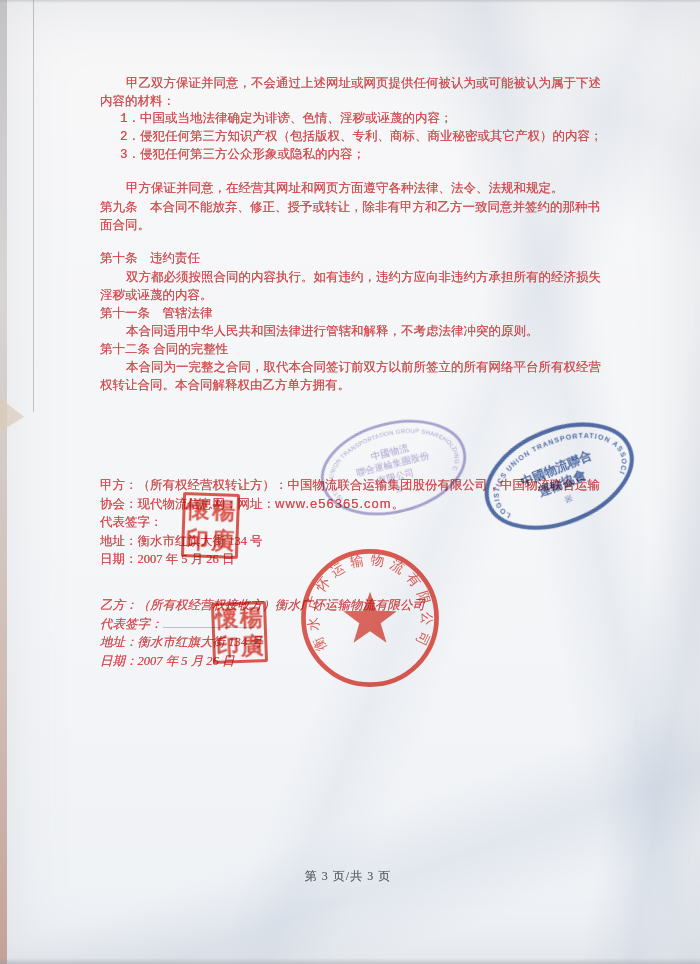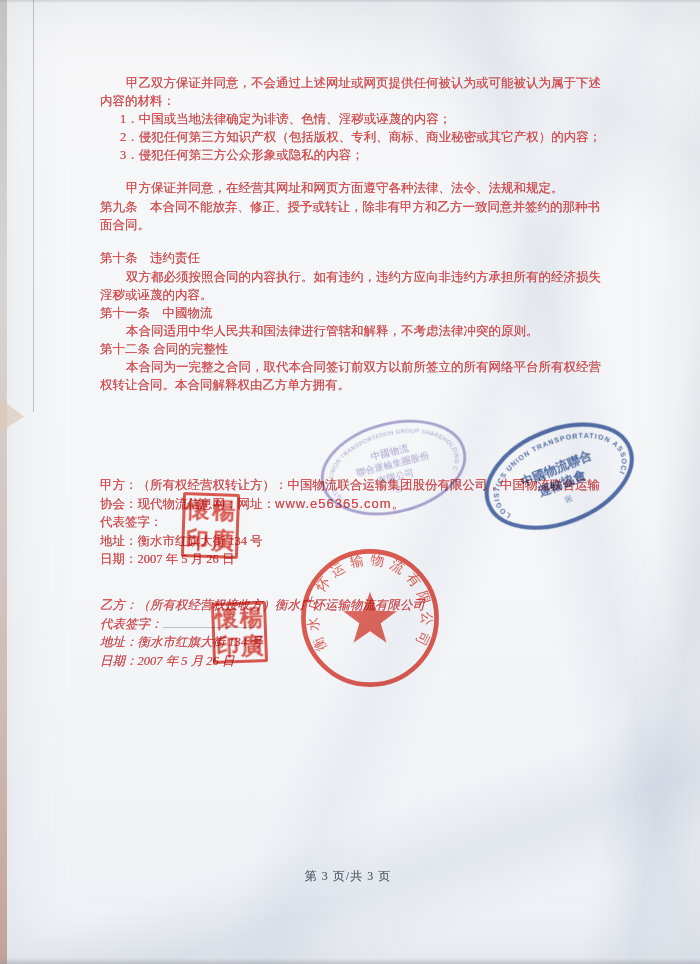--- a/index.html
+++ b/index.html
@@ -22,21 +22,21 @@
   .edge-bottom{position:absolute;left:0;bottom:0;width:700px;height:6px;
     background:linear-gradient(0deg,rgba(150,152,160,.45),transparent);}
   .fold-line{position:absolute;left:33px;top:0;width:1px;height:412px;background:rgba(108,113,122,.38);}
   .tear-mark{position:absolute;left:0;top:398px;width:24px;height:34px;background:#dbcbb8;opacity:.7;
     clip-path:polygon(0 0,100% 55%,0 100%);}
 
   .txt{color:#ef4444;text-shadow:0 0 .6px rgba(69,76,89,.7);}
   .body-text{position:absolute;left:100px;top:74px;width:512px;font-size:12.5px;line-height:18px;}
   .ln{white-space:pre;}
   .ind2{padding-left:26px;}
-  .indL{padding-left:20px;}
+  .indL{padding-left:20px;font-family:Liberation Mono, monospace;}
   .mt16{margin-top:16px;font-family:Liberation Mono, monospace;}
 
   .party{position:absolute;left:100px;width:512px;font-size:12.5px;line-height:18.5px;}
   .party-a{top:456px;margin-top:20px;}
   .party-b{top:596px;font-style:italic;}
   .url{font-family:Liberation Sans, sans-serif;font-size:13px;letter-spacing:1px;}
   .sigline{display:inline-block;width:92px;border-bottom:1px solid rgba(90,95,105,.35);height:12px;vertical-align:baseline;}
 
   .footer{position:absolute;left:0;top:868px;width:696px;text-align:center;
     font-size:12px;letter-spacing:1px;color:#5a5f6a;text-shadow:0 0 .5px rgba(90,95,106,.6);}
@@ -71,21 +71,21 @@
   <div class="ln">内容的材料：</div>
   <div class="ln indL">1．中国或当地法律确定为诽谤、色情、淫秽或诬蔑的内容；</div>
   <div class="ln indL">2．侵犯任何第三方知识产权（包括版权、专利、商标、商业秘密或其它产权）的内容；</div>
   <div class="ln indL">3．侵犯任何第三方公众形象或隐私的内容；</div>
   <div class="ln ind2 mt16">甲方保证并同意，在经营其网址和网页方面遵守各种法律、法令、法规和规定。</div>
   <div class="ln">第九条　本合同不能放弃、修正、授予或转让，除非有甲方和乙方一致同意并签约的那种书</div>
   <div class="ln">面合同。</div>
   <div class="ln mt16">第十条　违约责任</div>
   <div class="ln ind2">双方都必须按照合同的内容执行。如有违约，违约方应向非违约方承担所有的经济损失</div>
   <div class="ln">淫秽或诬蔑的内容。</div>
-  <div class="ln">第十一条　中國物流</div>
+  <div class="ln">第十一条　管辖法律</div>
   <div class="ln ind2">本合同适用中华人民共和国法律进行管辖和解释，不考虑法律冲突的原则。</div>
   <div class="ln">第十二条 合同的完整性</div>
   <div class="ln ind2">本合同为一完整之合同，取代本合同签订前双方以前所签立的所有网络平台所有权经营</div>
   <div class="ln">权转让合同。本合同解释权由乙方单方拥有。</div>
 </div>
 
 <div class="party party-a txt">
   <div class="ln">甲方：（所有权经营权转让方）：中国物流联合运输集团股份有限公司，中国物流联合运输</div>
   <div class="ln"><span>协会：现代物流信息网；网址：</span><span class="url">www.e56365.com。</span></div>
   <div class="ln">代表签字：</div>

